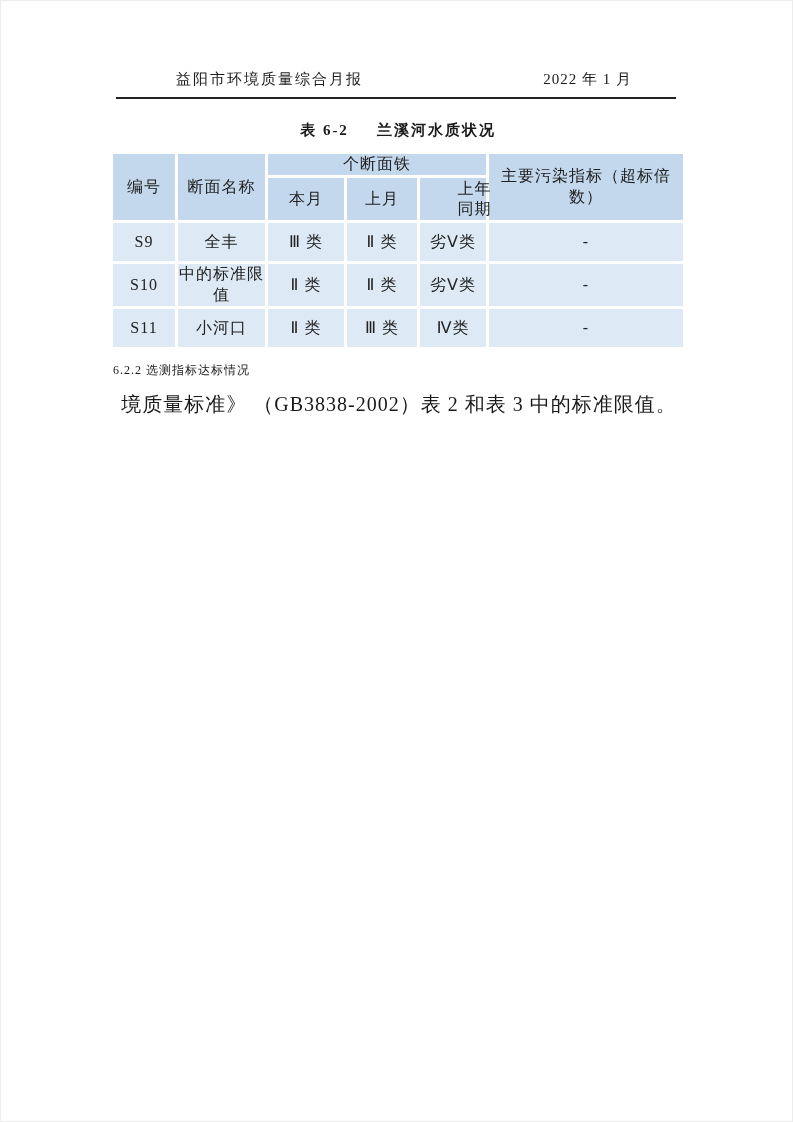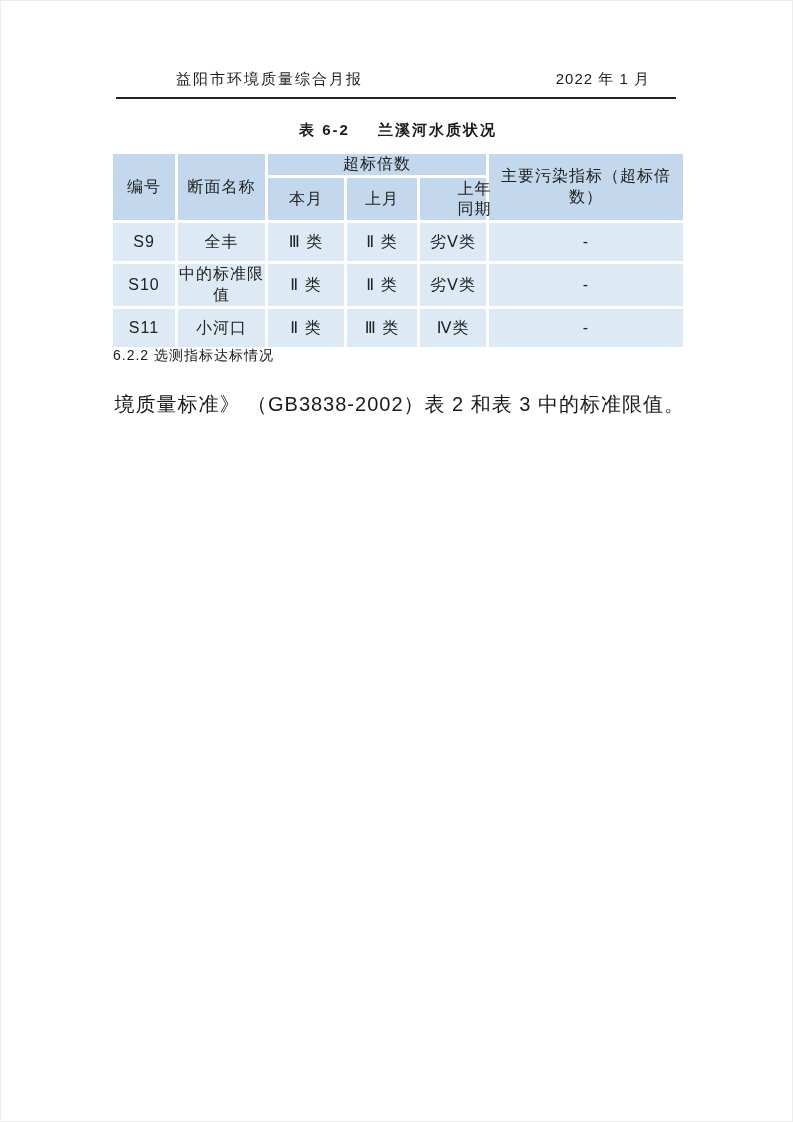--- a/index.html
+++ b/index.html
@@ -3,35 +3,35 @@
 <meta charset="utf-8">
 <style>
   * { margin:0; padding:0; box-sizing:border-box; }
   html,body { background:#ffffff; }
   .page {
     position:relative;
     width:793px; height:1122px;
     margin:0 auto;
     background:#ffffff;
     box-shadow: inset 0 0 0 1px #ececec;
-    font-family:Liberation Sans, sans-serif;
+    font-family:Liberation Serif, serif;
     color:#1a1a1a;
     overflow:hidden;
   }
 
   
   .page-header {
     position:absolute; top:70px; left:116px; width:560px;
     display:flex; justify-content:space-between; align-items:flex-end;
     padding-bottom:8px;
     border-bottom:2px solid #222222;
     font-size:15px; letter-spacing:2px;
   }
   .page-header .hdr-left  { margin-left:60px; }
-  .page-header .hdr-right { margin-right:26px; letter-spacing:1px; }
+  .page-header .hdr-right { margin-right:44px; letter-spacing:1px; }
 
   
   .table-title {
     position:absolute; top:121px; left:113px; width:570px;
     text-align:center; font-weight:bold; font-size:15px; letter-spacing:2px;
     white-space:nowrap;
   }
   .table-title .title-gap { display:inline-block; width:28px; }
 
   
@@ -45,28 +45,28 @@
   }
   table.wq thead th { background:var(--hdr-fill,#c3d8ec); }
   table.wq tbody td { background:var(--row-fill,#dde9f4); }
   tr.hrow1 { height:20px; }
   tr.hrow2 { height:42px; }
   table.wq tbody tr { height:38px; }
   .stack { display:inline-block; width:2.3em; line-height:1.25;margin-left:36px; }
 
   
   .section-heading {
-    position:absolute; top:347px; left:113px; width:570px;
-    font-size:14px; letter-spacing:1px; white-space:nowrap;
+    position:absolute; top:362px; left:113px; width:570px;
+    font-size:12px; letter-spacing:1px; white-space:nowrap;
   }
   .paragraph {
     position:absolute; top:384px; left:113px; width:572px;
     font-size:20px; line-height:41px; letter-spacing:1px;
   }
-  .para-line { text-align:right; }
+  .para-line { text-align:center; }
   .para-line.first {
     padding-left:46px;
     text-align:justify;
     text-align-last:justify;
   }
 
   
   .page-footer {
     position:absolute; top:1008px; left:113px; width:570px;
     text-align:center; font-size:15px; letter-spacing:3px;
@@ -92,21 +92,21 @@
         <col style="width:87px">
         <col style="width:76px">
       <col style="width:70px">
         <col style="width:66px">
         <col style="width:194px">
     </colgroup>
     <thead>
       <tr class="hrow1">
         <th rowspan="2">编号</th>
         <th rowspan="2">断面名称</th>
-        <th colspan="3">超标倍数</th>
+        <th colspan="3">个断面铁</th>
         <th rowspan="2">主要污染指标（超标倍数）</th>
       </tr>
       <tr class="hrow2">
         <th>本月</th>
         <th>上月</th>
         <th><span class="stack">上年同期</span></th>
       </tr>
     </thead>
     <tbody>
       <tr>

